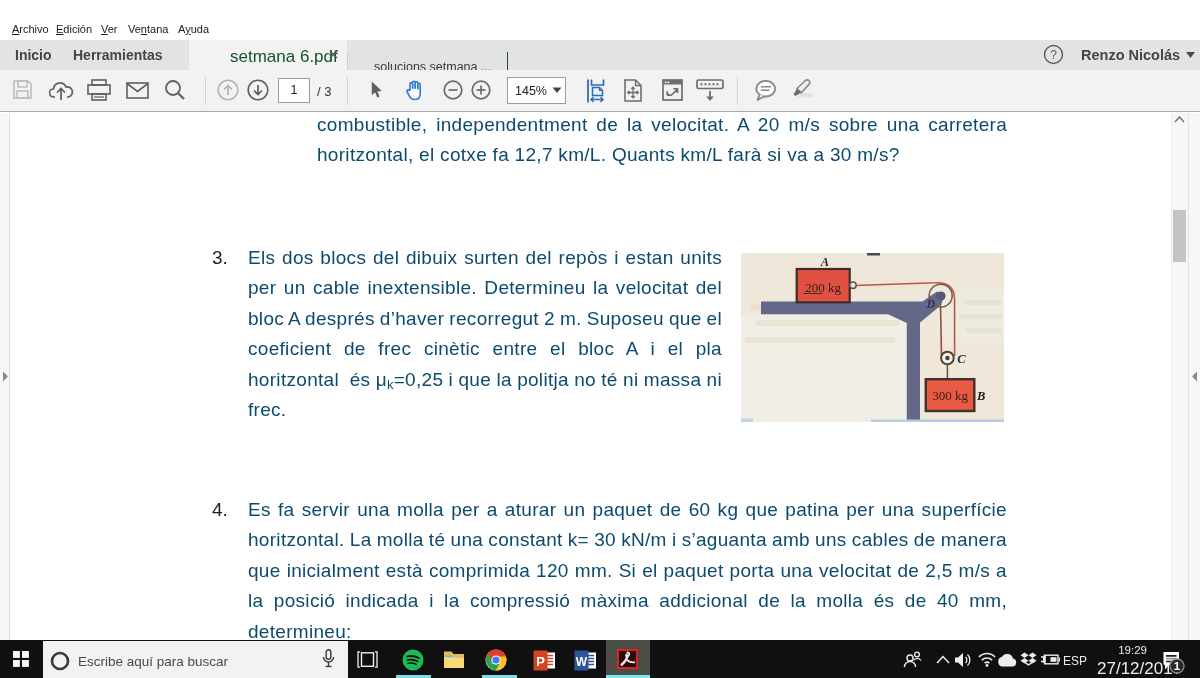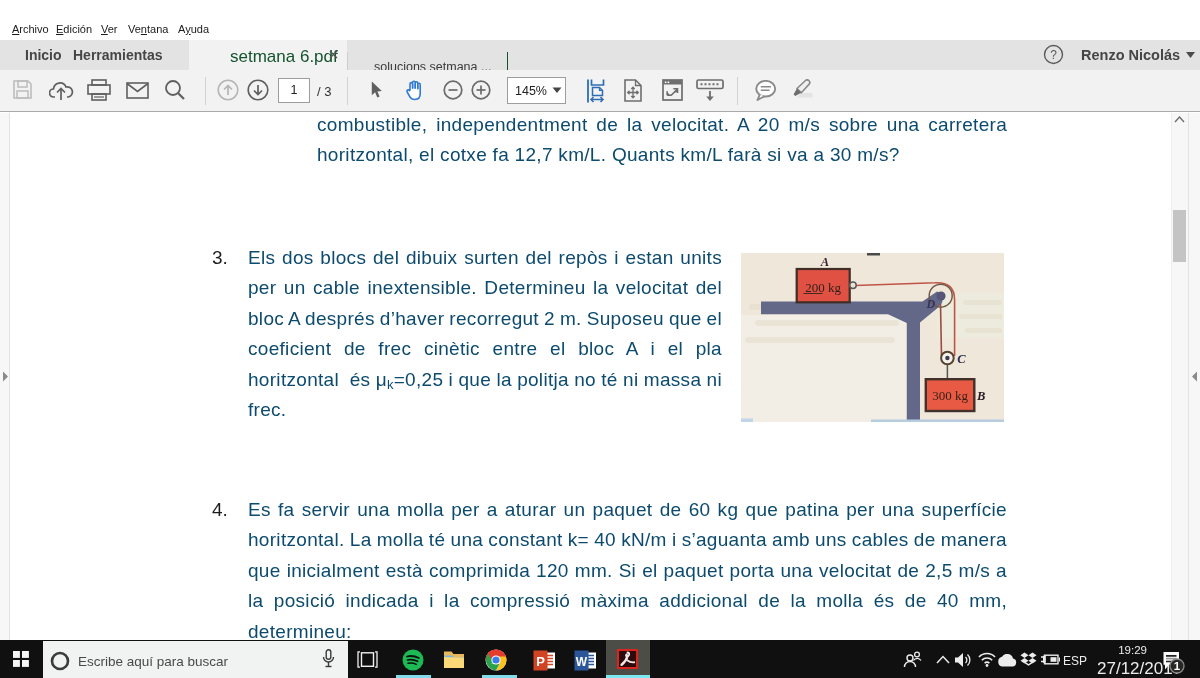--- a/index.html
+++ b/index.html
@@ -50,21 +50,21 @@
 
   <div id="menubar">
     <span class="m" style="left:12px"><u>A</u>rchivo</span>
     <span class="m" style="left:56px"><u>E</u>dición</span>
     <span class="m" style="left:101px"><u>V</u>er</span>
     <span class="m" style="left:128px">Ve<u>n</u>tana</span>
     <span class="m" style="left:178px">A<u>y</u>uda</span>
   </div>
 
   <div id="tabbar">
-    <div class="tabtxt" style="left:25px">Inicio</div>
+    <div class="tabtxt" style="left:15px">Inicio</div>
     <div class="tabtxt" style="left:73px">Herramientas</div>
     <div id="activetab">
       <div class="t">setmana 6.pdf</div>
       <svg class="abs" style="left:140px;top:10px" width="9" height="9" viewBox="0 0 9 9">
         <path d="M1,1 L8,8 M8,1 L1,8" stroke="#555" stroke-width="1.3"></path>
       </svg>
     </div>
     <div id="tab2">
         <div class="t">solucions setmana ...</div>
       </div>
@@ -219,21 +219,21 @@
     <div class="jl">per un cable inextensible. Determineu la velocitat del</div>
     <div class="jl">bloc A després d’haver recorregut 2 m. Suposeu que el</div>
     <div class="jl">coeficient de frec cinètic entre el bloc A i el pla</div>
     <div class="jl">horitzontal&nbsp; és μ<sub class="k">k</sub>=0,25 i que la politja no té ni massa ni</div>
     <div>frec.</div>
   </div>
 
   <div class="num" style="left:212px;top:494.8px">4.</div>
   <div class="dt" style="left:248px;top:494.8px;width:759px">
     <div class="jl">Es fa servir una molla per a aturar un paquet de 60 kg que patina per una superfície</div>
-    <div class="jl">horitzontal. La molla té una constant k= 40 kN/m i s’aguanta amb uns cables de manera</div>
+    <div class="jl">horitzontal. La molla té una constant k= 30 kN/m i s’aguanta amb uns cables de manera</div>
     <div class="jl">que inicialment està comprimida 120 mm. Si el paquet porta una velocitat de 2,5 m/s a</div>
     <div class="jl">la posició indicada i la compressió màxima addicional de la molla és de 40 mm,</div>
     <div>determineu:</div>
   </div>
 
   <svg class="abs" style="left:741px;top:253px" width="263" height="169" viewBox="0 0 263 169">
     <rect x="0" y="0" width="263" height="169" fill="#efe7da"></rect>
     <rect x="0" y="62" width="165" height="107" fill="#f3eee5"></rect>
     <rect x="196" y="40" width="67" height="45" fill="#e9efdf" opacity="0.5"></rect>
 

